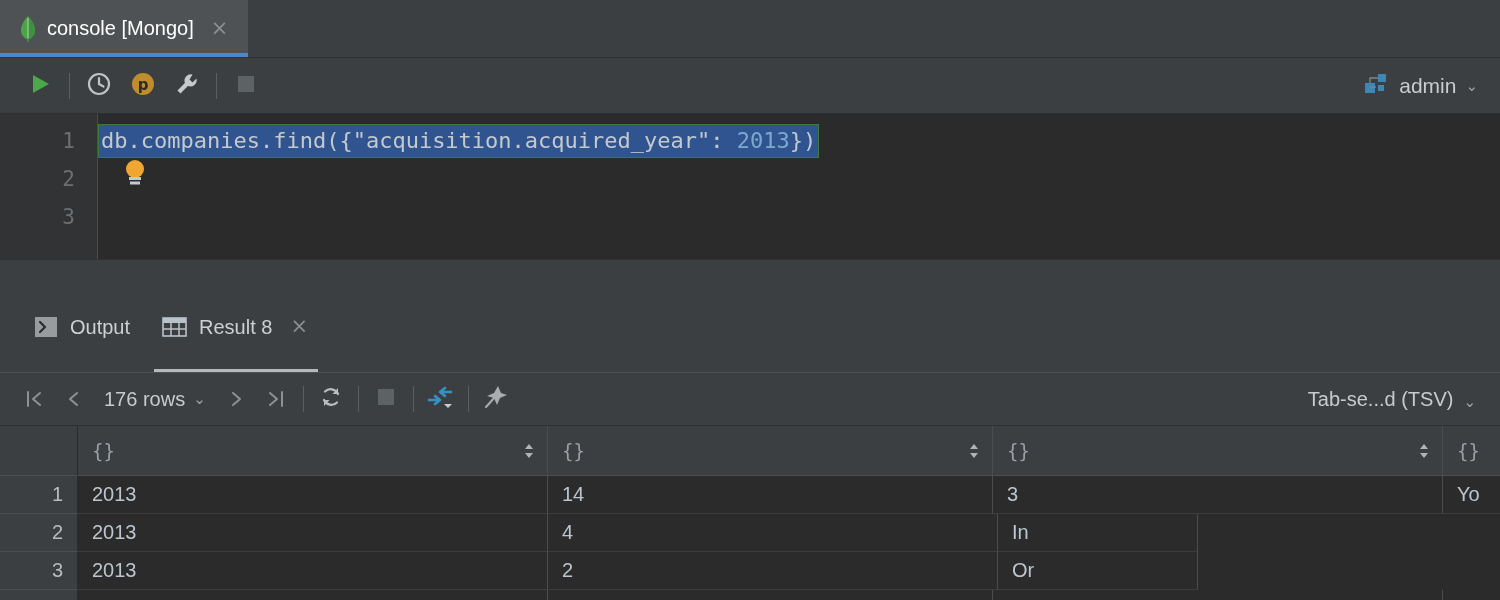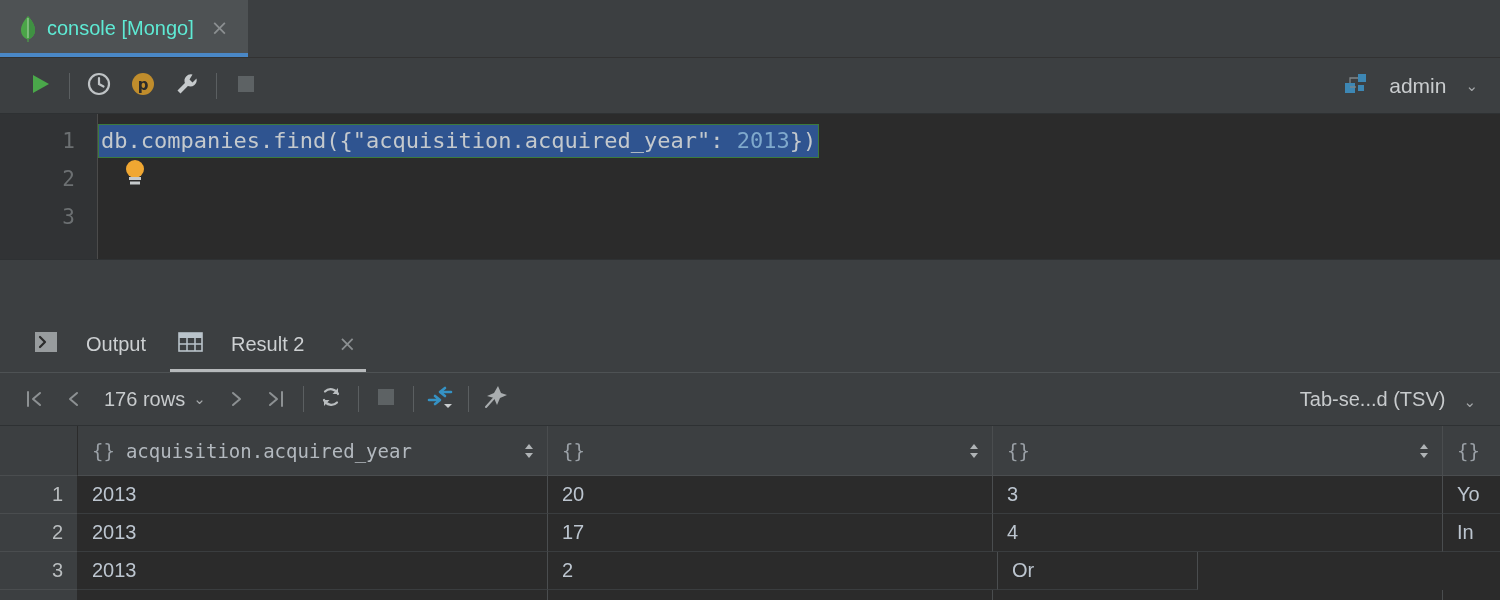--- a/index.html
+++ b/index.html
@@ -21,41 +21,41 @@
     display: flex; align-items: center; gap: 11px;
     padding: 0 18px 0 20px;
     background: #4e5254;
     position: relative;
     min-width: 0;
   }
   .etab.active::after {
     content: ""; position: absolute; left: 0; right: 0; bottom: 0;
     height: 4px; background: #4a88c7;
   }
-  .etab .label { color: #5eead4; font-size: 20px; white-space: nowrap; }
+  .etab .label { color: #ffffff; font-size: 20px; white-space: nowrap; }
   .tab-close {
     color: #8b8f91; font-size: 21px; line-height: 1;
     padding: 0 2px; margin-left: 4px; font-family: "DejaVu Sans", sans-serif;
   }
   .mongo-leaf { width: 16px; height: 26px; flex: none; }
 
   
   .toolbar {
     height: 56px; background: #3c3f41;
     display: flex; align-items: center;
     padding: 0 16px 0 18px;
     border-bottom: 1px solid #2e3133;
   }
   .tb-btn {
     width: 44px; height: 40px;
     display: flex; align-items: center; justify-content: center;
   }
   .tb-sep { width: 1px; height: 26px; background: #5b5f61; margin: 0 7px; }
   .spacer { flex: 1 1 auto; }
-  .db-select { display: flex; align-items: center; gap: 19px; padding-right: 6px; }
+  .db-select { display: flex; align-items: center; gap: 9px; padding-right: 6px; }
   .db-select .name { color: #c9ccce; font-size: 21px; }
   .chev { color: #a6a9ab; font-size: 15px; font-family: "DejaVu Sans", sans-serif; }
 
   
   .editor {
     height: 145px; background: #2b2b2b;
     display: flex; position: relative;
   }
   .gutter {
     width: 98px; flex: none; background: #313335;
@@ -90,21 +90,21 @@
 
   
   .results { background: #3c3f41; position: relative; }
   .spacer-band { height: 57px; background: #3c3f41; border-top: 1px solid #2e3133; }
 
   .rtabs {
     height: 57px; display: flex; align-items: stretch;
     padding-left: 18px; border-bottom: 1px solid #4e5254;
   }
   .rtab {
-    display: flex; align-items: center; gap: 28px;
+    display: flex; gap: 12px;
     padding: 0 16px; position: relative;
   }
   .rtab .label { color: #cdd0d2; font-size: 20px; white-space: nowrap; }
   .rtab.active::after {
     content: ""; position: absolute; left: 8px; right: 8px; bottom: 0;
     height: 3px; background: #b6b9bb;
   }
 
   
   .rtoolbar {
@@ -115,21 +115,21 @@
   .nav-btn {
     width: 40px; height: 38px;
     display: flex; align-items: center; justify-content: center;
     color: #8d9193; font-size: 20px; font-family: "DejaVu Sans", sans-serif;
   }
   .rows-label {
     display: flex; align-items: center; gap: 8px;
     color: #c8cbcd; font-size: 20px; padding: 0 10px;
   }
   .fmt-label {
-    display: flex; align-items: flex-end; gap: 18px;
+    display: flex; align-items: flex-end; gap: 10px;
     color: #c8cbcd; font-size: 20px; padding-right: 12px;
   }
 
   
   .grid { background: #2b2b2b; }
   .grow { display: flex; height: 38px; align-items: stretch; }
   .ghead { height: 50px; background: #3c3f41; }
   .gnum {
     width: 78px; flex: none;
     background: #3c3f41;
@@ -275,21 +275,21 @@
         <span class="label">Output</span>
       </div>
       <div class="rtab active">
         <span>
           <svg width="25" height="22" viewBox="0 0 25 22">
             <rect x="1" y="2" width="23" height="18" fill="none" stroke="#b9c3ca" stroke-width="1.6"></rect>
             <rect x="1" y="2" width="23" height="5" fill="#b9c3ca"></rect>
             <path d="M9 7 L9 20 M17 7 L17 20 M1 13 L24 13" stroke="#b9c3ca" stroke-width="1.5"></path>
           </svg>
         </span>
-        <span class="label">Result 2</span>
+        <span class="label">Result 8</span>
         <span class="tab-close">×</span>
       </div>
     </div>
 
     <div class="rtoolbar">
       <div class="nav-btn">
         <svg width="20" height="20" viewBox="0 0 20 20">
           <path d="M4 3 L4 17" stroke="#8d9193" stroke-width="2" stroke-linecap="round"></path>
           <path d="M16 4 L9 10 L16 16" fill="none" stroke="#8d9193" stroke-width="2" stroke-linecap="round" stroke-linejoin="round"></path>
         </svg>
@@ -359,21 +359,20 @@
       </div>
     </div>
 
     <div class="grid">
 
       <div class="grow ghead">
         <div class="gnum"></div>
         <div class="gcell c0">
           <span class="htxt">
             <span class="brace">{}</span>
-            <span>acquisition.acquired_year</span>
           </span>
           <span class="sort-arrows">
             <svg width="12" height="20" viewBox="0 0 12 20">
               <path d="M6 3 L10 8 L2 8 Z" fill="#b0b4b6"></path>
               <path d="M6 17 L10 12 L2 12 Z" fill="#b0b4b6"></path>
             </svg>
           </span>
         </div>
         <div class="gcell c1">
           <span class="htxt">
@@ -401,29 +400,28 @@
           <span class="htxt">
             <span class="brace">{}</span>
             <span></span>
           </span>
         </div>
       </div>
 
       <div class="grow">
         <div class="gnum">1</div>
         <div class="gcell c0">2013</div>
-        <div class="gcell c1">20</div>
+        <div class="gcell c1">14</div>
         <div class="gcell c2">3</div>
         <div class="gcell c3">Yo</div>
       </div>
 
       <div class="grow">
         <div class="gnum">2</div>
         <div class="gcell c0">2013</div>
-        <div class="gcell c1">17</div>
         <div class="gcell c2">4</div>
         <div class="gcell c3">In</div>
       </div>
 
       <div class="grow">
         <div class="gnum">3</div>
         <div class="gcell c0">2013</div>
         <div class="gcell c2">2</div>
         <div class="gcell c3">Or</div>
       </div>

